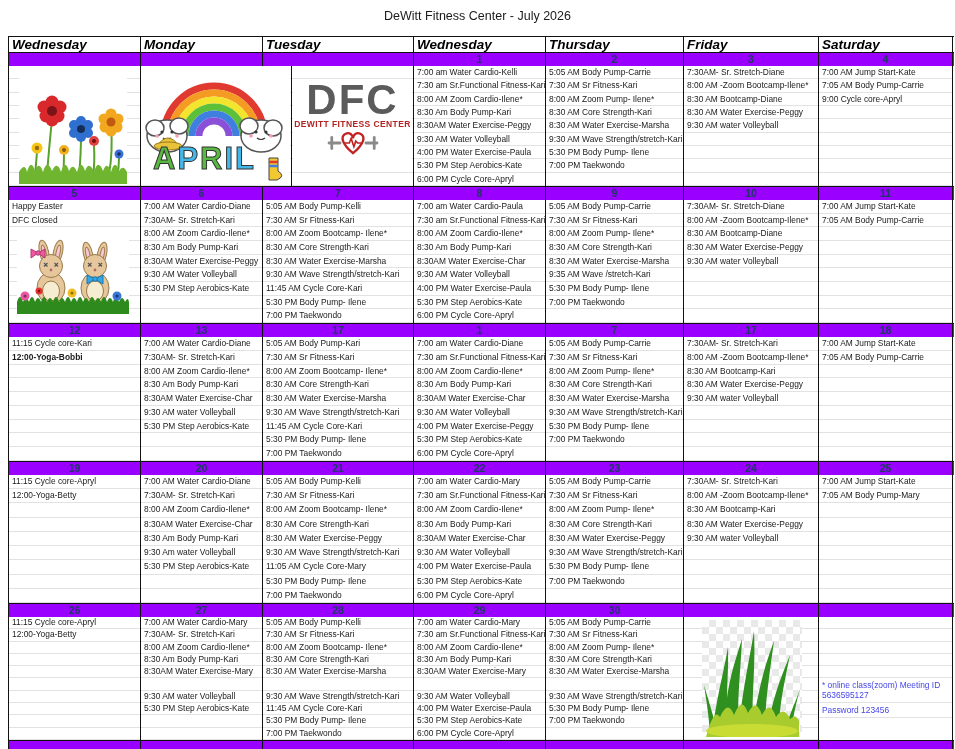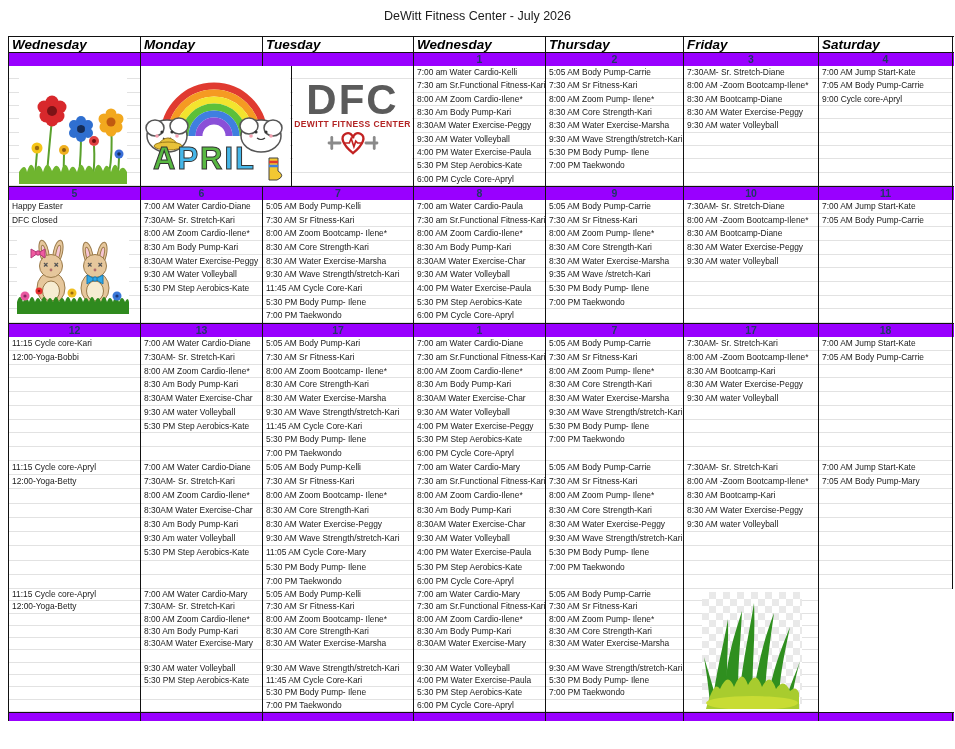--- a/index.html
+++ b/index.html
@@ -417,21 +417,21 @@
           <div class="ncell" style="width: 122px;">13</div>
           <div class="ncell" style="width: 151px;">17</div>
           <div class="ncell" style="width: 132px;">1</div>
           <div class="ncell" style="width: 138px;">7</div>
           <div class="ncell" style="width: 135px;">17</div>
           <div class="ncell" style="width: 134px;">18</div>
         </div>
         <div class="crow" style="height: 124px;">
           <div class="dcell" style="width: 132px;">
             <div class="erow" style="height: 13.7778px; line-height: 12.7778px;">11:15 Cycle core-Kari</div>
-            <div class="erow" style="height: 13.7778px; line-height: 12.7778px;">12:00-Yoga-Bobbi</div>
+            <div class="erow" style="height: 13.7778px; line-height: 12.7778px; font-weight: bold;">12:00-Yoga-Bobbi</div>
             <div class="erow" style="height: 13.7778px; line-height: 12.7778px;"></div>
             <div class="erow" style="height: 13.7778px; line-height: 12.7778px;"></div>
             <div class="erow" style="height: 13.7778px; line-height: 12.7778px;"></div>
             <div class="erow" style="height: 13.7778px; line-height: 12.7778px;"></div>
             <div class="erow" style="height: 13.7778px; line-height: 12.7778px;"></div>
             <div class="erow" style="height: 13.7778px; line-height: 12.7778px;"></div>
             <div class="erow" style="height: 13.7778px; line-height: 12.7778px;"></div>
           </div>
           <div class="dcell" style="width: 122px;">
             <div class="erow" style="height: 13.7778px; line-height: 12.7778px;">7:00 AM Water Cardio-Diane</div>
@@ -495,20 +495,29 @@
             <div class="erow" style="height: 13.7778px; line-height: 12.7778px;"></div>
             <div class="erow" style="height: 13.7778px; line-height: 12.7778px;"></div>
             <div class="erow" style="height: 13.7778px; line-height: 12.7778px;"></div>
             <div class="erow" style="height: 13.7778px; line-height: 12.7778px;"></div>
             <div class="erow" style="height: 13.7778px; line-height: 12.7778px;"></div>
             <div class="erow" style="height: 13.7778px; line-height: 12.7778px;"></div>
           </div>
         </div>
       </div>
       <div class="week">
+        <div class="nrow">
+          <div class="ncell" style="width: 132px;">19</div>
+          <div class="ncell" style="width: 122px;">20</div>
+          <div class="ncell" style="width: 151px;">21</div>
+          <div class="ncell" style="width: 132px;">22</div>
+          <div class="ncell" style="width: 138px;">23</div>
+          <div class="ncell" style="width: 135px;">24</div>
+          <div class="ncell" style="width: 134px;">25</div>
+        </div>
         <div class="crow" style="height: 128px;">
           <div class="dcell" style="width: 132px;">
             <div class="erow" style="height: 14.2222px; line-height: 13.2222px;">11:15 Cycle core-Apryl</div>
             <div class="erow" style="height: 14.2222px; line-height: 13.2222px;">12:00-Yoga-Betty</div>
             <div class="erow" style="height: 14.2222px; line-height: 13.2222px;"></div>
             <div class="erow" style="height: 14.2222px; line-height: 13.2222px;"></div>
             <div class="erow" style="height: 14.2222px; line-height: 13.2222px;"></div>
             <div class="erow" style="height: 14.2222px; line-height: 13.2222px;"></div>
             <div class="erow" style="height: 14.2222px; line-height: 13.2222px;"></div>
             <div class="erow" style="height: 14.2222px; line-height: 13.2222px;"></div>
@@ -576,20 +585,29 @@
             <div class="erow" style="height: 14.2222px; line-height: 13.2222px;"></div>
             <div class="erow" style="height: 14.2222px; line-height: 13.2222px;"></div>
             <div class="erow" style="height: 14.2222px; line-height: 13.2222px;"></div>
             <div class="erow" style="height: 14.2222px; line-height: 13.2222px;"></div>
             <div class="erow" style="height: 14.2222px; line-height: 13.2222px;"></div>
             <div class="erow" style="height: 14.2222px; line-height: 13.2222px;"></div>
           </div>
         </div>
       </div>
       <div class="week">
+        <div class="nrow">
+          <div class="ncell" style="width: 132px;">26</div>
+          <div class="ncell" style="width: 122px;">27</div>
+          <div class="ncell" style="width: 151px;">28</div>
+          <div class="ncell" style="width: 132px;">29</div>
+          <div class="ncell" style="width: 138px;">30</div>
+          <div class="ncell" style="width: 135px;"></div>
+          <div class="ncell" style="width: 134px;"></div>
+        </div>
         <div class="crow" style="height: 123px;">
           <div class="dcell" style="width: 132px;">
             <div class="erow" style="height: 12.3px; line-height: 11.3px;">11:15 Cycle core-Apryl</div>
             <div class="erow" style="height: 12.3px; line-height: 11.3px;">12:00-Yoga-Betty</div>
             <div class="erow" style="height: 12.3px; line-height: 11.3px;"></div>
             <div class="erow" style="height: 12.3px; line-height: 11.3px;"></div>
             <div class="erow" style="height: 12.3px; line-height: 11.3px;"></div>
             <div class="erow" style="height: 12.3px; line-height: 11.3px;"></div>
             <div class="erow" style="height: 12.3px; line-height: 11.3px;"></div>
             <div class="erow" style="height: 12.3px; line-height: 11.3px;"></div>
@@ -664,20 +682,29 @@
       <path d="M48 112 C54 66 62 42 70 20 C64 64 60 90 62 112 Z"></path>
       <path d="M62 112 C70 72 78 54 86 34 C78 72 74 94 76 112 Z"></path>
       <path d="M6 112 C4 88 2 78 0 64 C6 84 10 98 14 112 Z"></path>
       <path d="M80 112 C86 92 92 80 96 68 C90 90 88 102 88 112 Z"></path>
     </g>
     <path d="M2 116 Q10 86 16 96 Q24 78 30 94 Q38 74 44 92 Q52 76 58 94 Q66 78 72 96 Q80 84 86 98 Q92 92 95 100 L95 116 Z" fill="#a8cc2e"></path>
     <ellipse cx="48" cy="110" rx="46" ry="7" fill="#c8dc34"></ellipse>
   </svg>
 </div>
           </div>
+          <div class="dcell" style="width: 134px;">
+            <div class="erow" style="height: 12.3px; line-height: 11.3px;"></div>
+            <div class="erow" style="height: 12.3px; line-height: 11.3px;"></div>
+            <div class="erow" style="height: 12.3px; line-height: 11.3px;"></div>
+            <div class="erow" style="height: 12.3px; line-height: 11.3px;"></div>
+            <div class="erow" style="height: 12.3px; line-height: 11.3px;"></div>
+            <div class="note-row">* online class(zoom) Meeting ID 5636595127</div>
+            <div class="note-row">Password 123456</div>
+          </div>
         </div>
       </div>
     </div>
   <div class="bottom-band" id="bottom-band">
       <div class="ncell" style="width: 132px;"></div>
       <div class="ncell" style="width: 122px;"></div>
       <div class="ncell" style="width: 151px;"></div>
       <div class="ncell" style="width: 132px;"></div>
       <div class="ncell" style="width: 138px;"></div>
       <div class="ncell" style="width: 135px;"></div>

